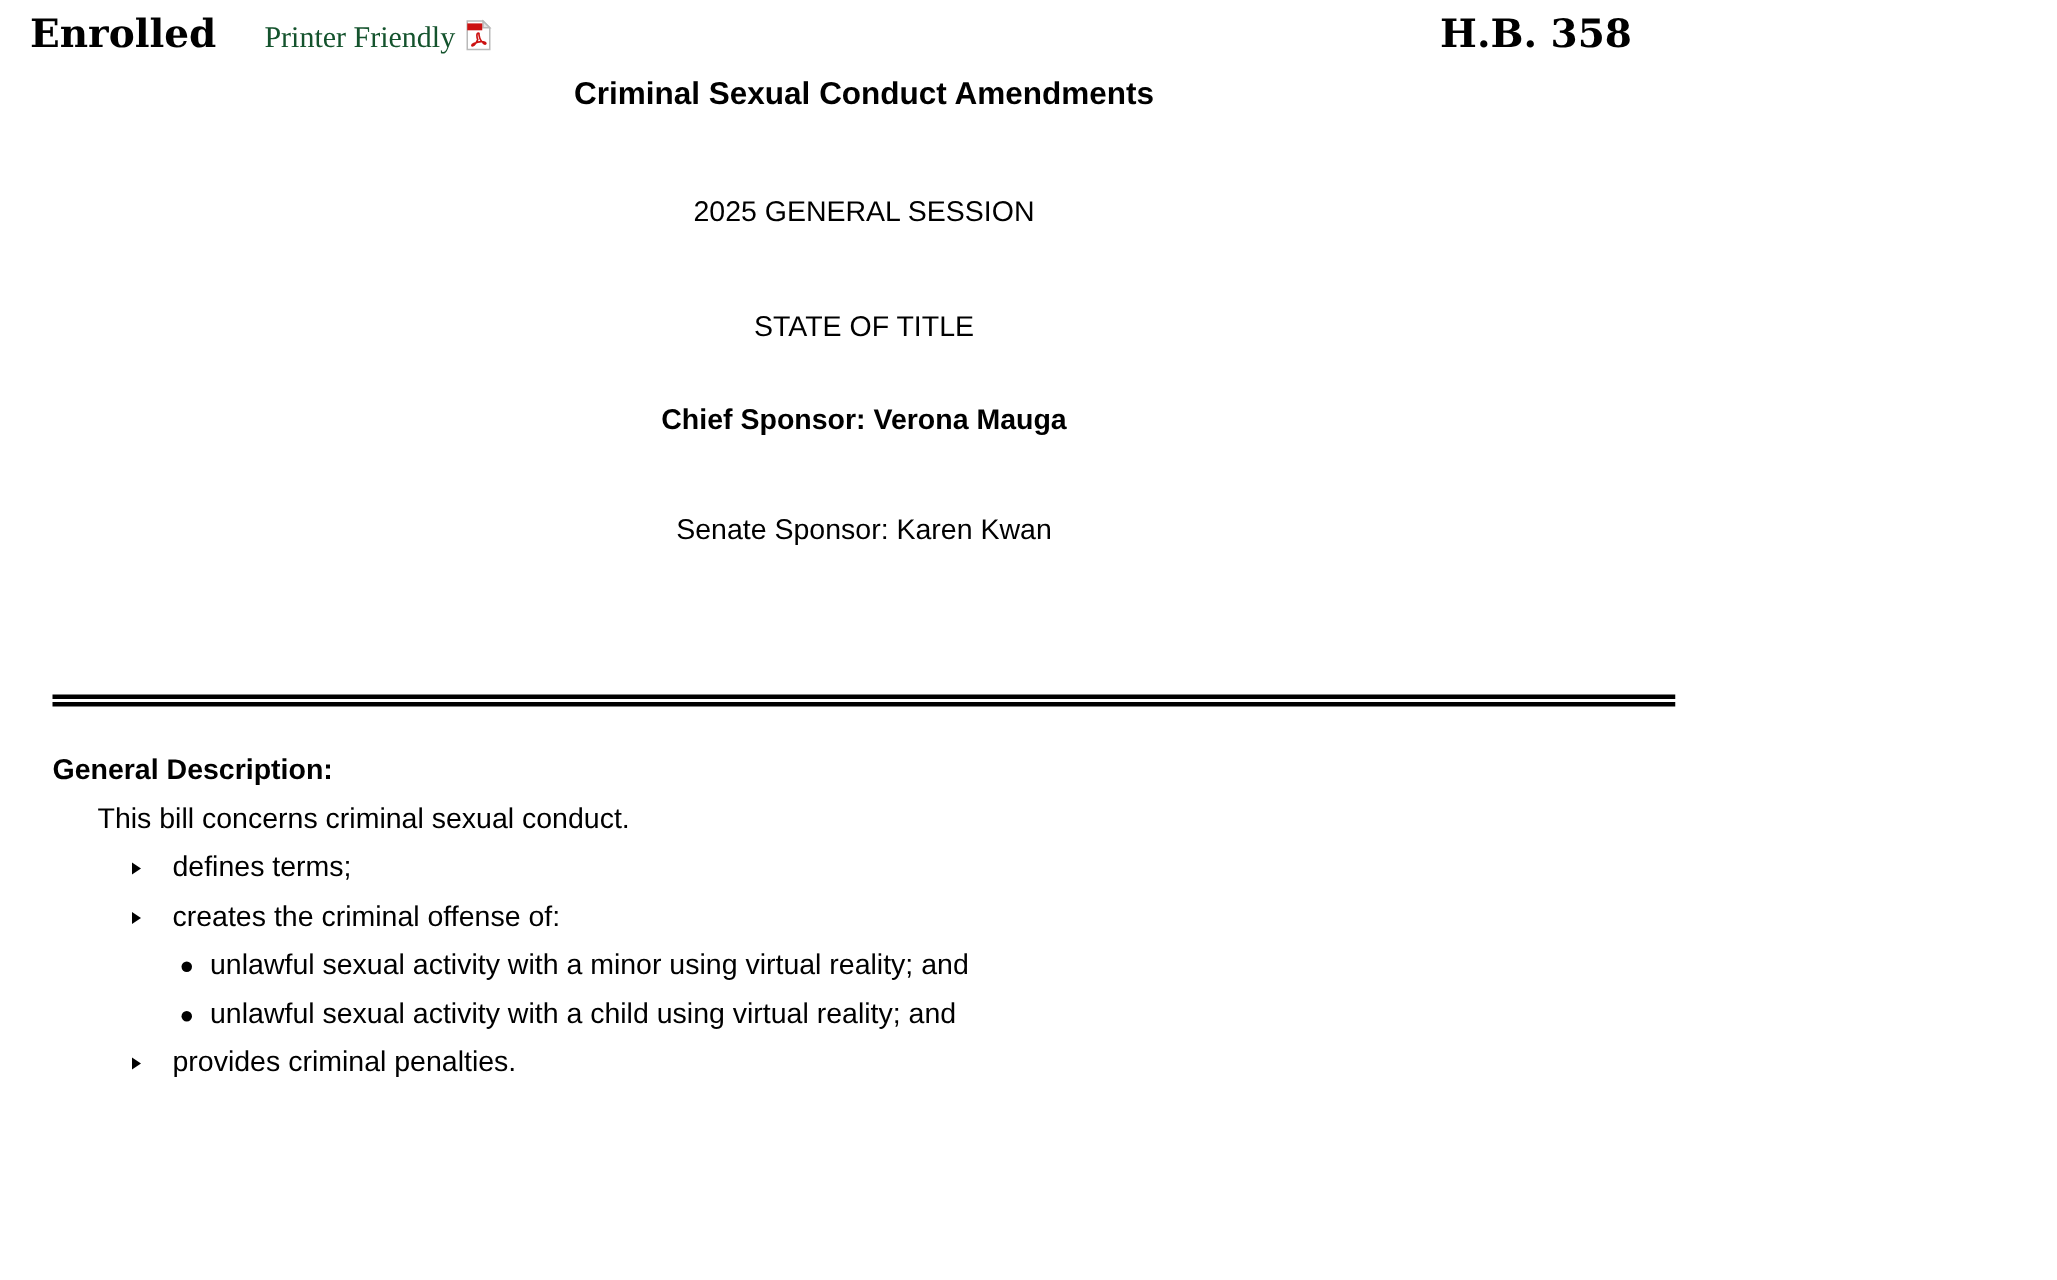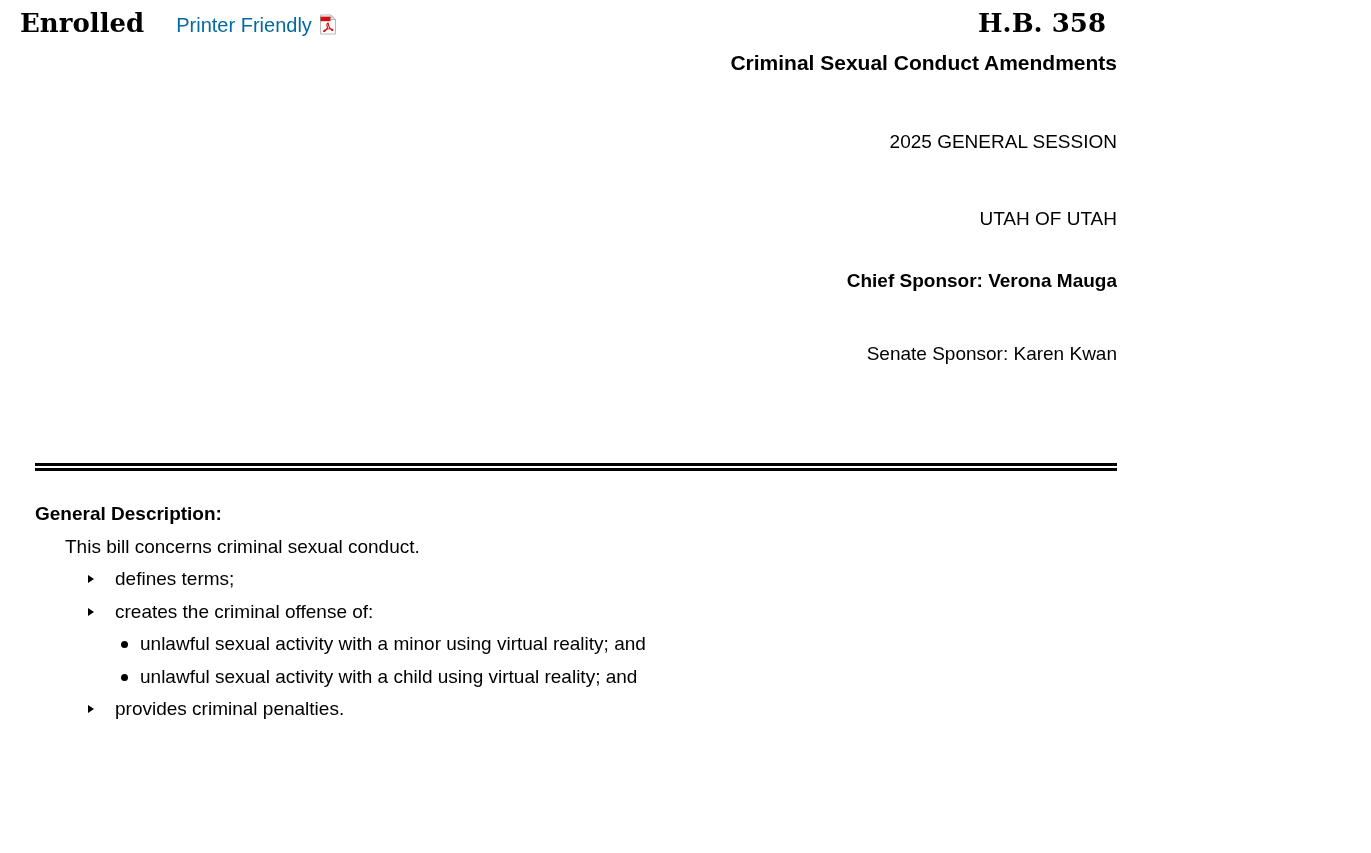--- a/index.html
+++ b/index.html
@@ -23,43 +23,44 @@
   }
   .status-label {
     font-family: "DejaVu Serif", serif;
     font-weight: bold;
     font-size: 26px;
     line-height: 30px;
   }
   .pf-link {
     margin-left: 32px;
     font-size: 20px;
-    color: #0369a1;
+    color: #14532d;
     text-decoration: none;
     cursor: pointer;
     display: inline-flex;
     align-items: baseline;
+    font-family: Liberation Serif, serif;
   }
   .pf-link .pdf-icon { margin-left: 7px; position: relative; top: 3px; }
   .bill-number {
     position: absolute;
-    right: 11px;
+    right: 29px;
     top: 8px;
     font-family: "DejaVu Serif", serif;
     font-weight: bold;
     font-size: 26px;
     line-height: 30px;
   }
 
   
   .centered {
     position: absolute;
     left: 35px;
     right: 0;
-    text-align: right;
+    text-align: center;
     font-size: 19px;
     line-height: 26px;
   }
   .bill-title   { top: 50px;  font-weight: bold; font-size: 21px; }
   .session-line { top: 129px; }
   .state-line   { top: 206px; }
   .chief-line   { top: 268px; font-weight: bold; }
   .senate-line  { top: 341px; }
 
   
@@ -123,21 +124,21 @@
           <rect x="1.5" y="2.6" width="10" height="4.6" fill="#cc1111"></rect>
           <path d="M9 9 C7.4 9 7.9 12 8.5 13.4 C7.6 15.3 6.3 17.2 5.2 17.5 C4.3 17.8 4.2 16.8 5.9 16 C7.5 15.3 11.2 14.4 13.2 15.2 C14.6 15.8 13.7 16.9 12.5 16 C11.3 15.1 9.7 12.6 9.4 10.6 C9.2 9.5 9.6 9 9 9 Z" fill="none" stroke="#cc1111" stroke-width="1.1"></path>
         </svg>
       </span>
     </a>
   </div>
   <span class="bill-number">H.B. 358</span>
 
   <div class="centered bill-title">Criminal Sexual Conduct Amendments</div>
   <div class="centered session-line">2025 GENERAL SESSION</div>
-  <div class="centered state-line">UTAH OF UTAH</div>
+  <div class="centered state-line">STATE OF TITLE</div>
   <div class="centered chief-line">Chief Sponsor: Verona Mauga</div>
   <div class="centered senate-line">Senate Sponsor: Karen Kwan</div>
 
   <div class="double-rule"></div>
 
   <div class="body-text">
     <div class="bold">General Description:</div>
     <div class="indent-1">This bill concerns criminal sexual conduct.</div>
     <div id="provisions-list">
         <div class="prov lvl1"><span class="marker-triangle"></span><span>defines terms;</span></div>

